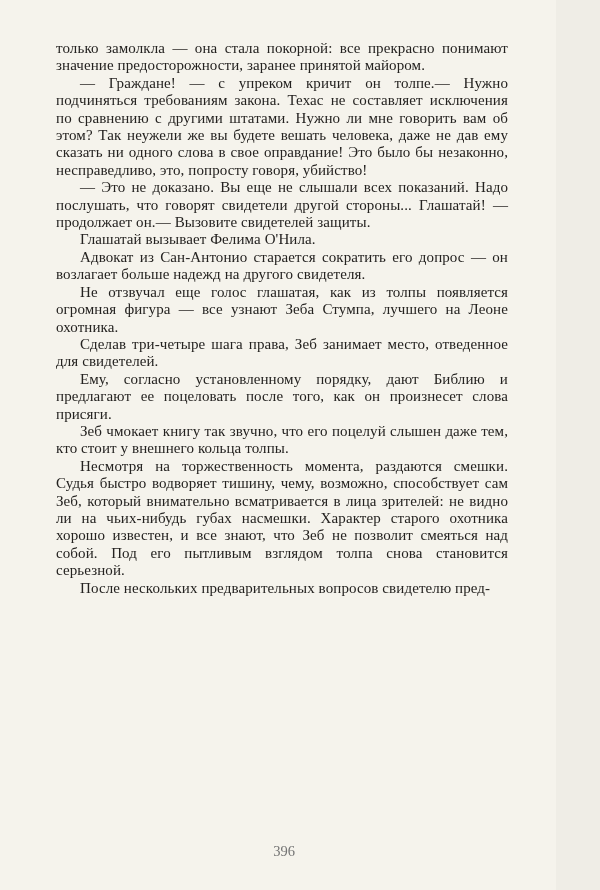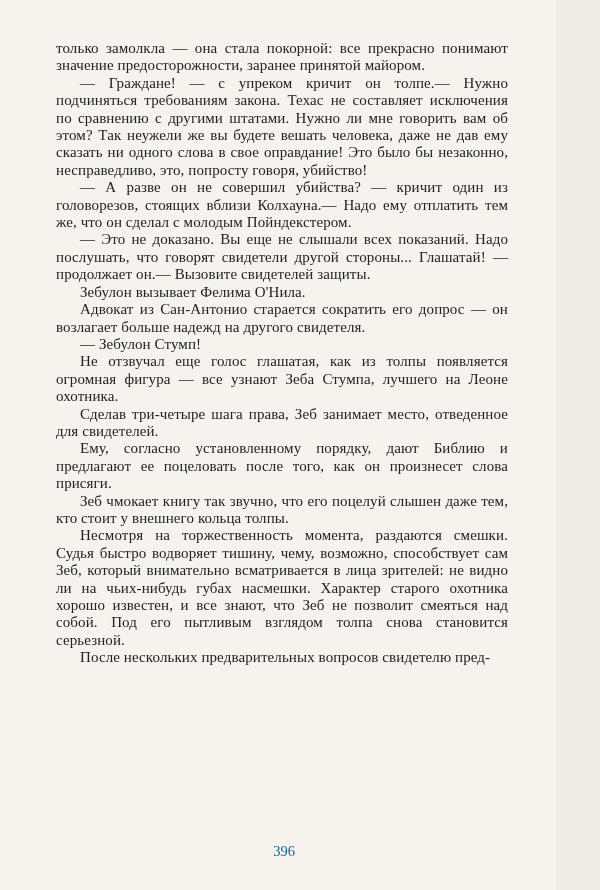--- a/index.html
+++ b/index.html
@@ -35,35 +35,33 @@
   .para.indent {
     text-indent: 24px;
   }
   .page-number {
     position: absolute;
     bottom: 30px;
     left: 12px;
     right: 0;
     text-align: center;
     font-size: 14.5px;
-    color: #0369a1;
+    color: #737373;
   }
 </style>
 </head>
 <body>
 
 <div class="page">
   <main class="text-block">
       <p class="para">только замолкла — она стала покорной: все прекрасно понимают значение предосторожности, заранее принятой майором.</p>
       <p class="para indent">— Граждане! — с упреком кричит он толпе.— Нужно подчиняться требованиям закона. Техас не составляет исключения по сравнению с другими штатами. Нужно ли мне говорить вам об этом? Так неужели же вы будете вешать человека, даже не дав ему сказать ни одного слова в свое оправдание! Это было бы незаконно, несправедливо, это, попросту говоря, убийство!</p>
-      <p class="para indent">— А разве он не совершил убийства? — кричит один из головорезов, стоящих вблизи Колхауна.— Надо ему отплатить тем же, что он сделал с молодым Пойндекстером.</p>
       <p class="para indent">— Это не доказано. Вы еще не слышали всех показаний. Надо послушать, что говорят свидетели другой стороны... Глашатай! — продолжает он.— Вызовите свидетелей защиты.</p>
-      <p class="para indent">Зебулон вызывает Фелима О'Нила.</p>
+      <p class="para indent">Глашатай вызывает Фелима О'Нила.</p>
       <p class="para indent">Адвокат из Сан-Антонио старается сократить его допрос — он возлагает больше надежд на другого свидетеля.</p>
-      <p class="para indent">— Зебулон Стумп!</p>
       <p class="para indent">Не отзвучал еще голос глашатая, как из толпы появляется огромная фигура — все узнают Зеба Стумпа, лучшего на Леоне охотника.</p>
       <p class="para indent">Сделав три-четыре шага права, Зеб занимает место, отведенное для свидетелей.</p>
       <p class="para indent">Ему, согласно установленному порядку, дают Библию и предлагают ее поцеловать после того, как он произнесет слова присяги.</p>
       <p class="para indent">Зеб чмокает книгу так звучно, что его поцелуй слышен даже тем, кто стоит у внешнего кольца толпы.</p>
       <p class="para indent">Несмотря на торжественность момента, раздаются смешки. Судья быстро водворяет тишину, чему, возможно, способствует сам Зеб, который внимательно всматривается в лица зрителей: не видно ли на чьих-нибудь губах насмешки. Характер старого охотника хорошо известен, и все знают, что Зеб не позволит смеяться над собой. Под его пытливым взглядом толпа снова становится серьезной.</p>
       <p class="para indent">После нескольких предварительных вопросов свидетелю пред-</p>
     </main>
   <footer class="page-number">396</footer>
 </div>
 

